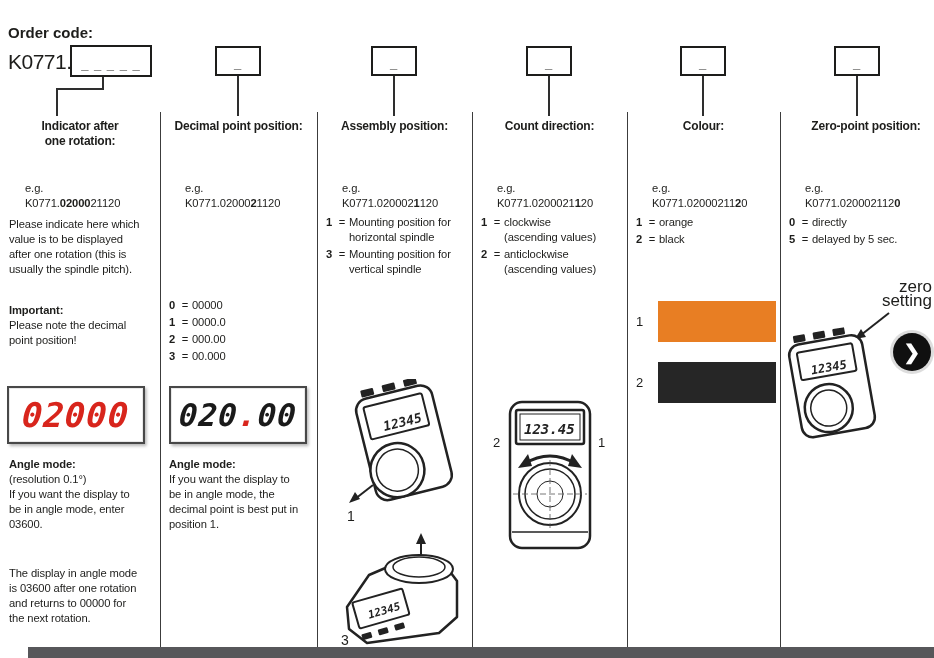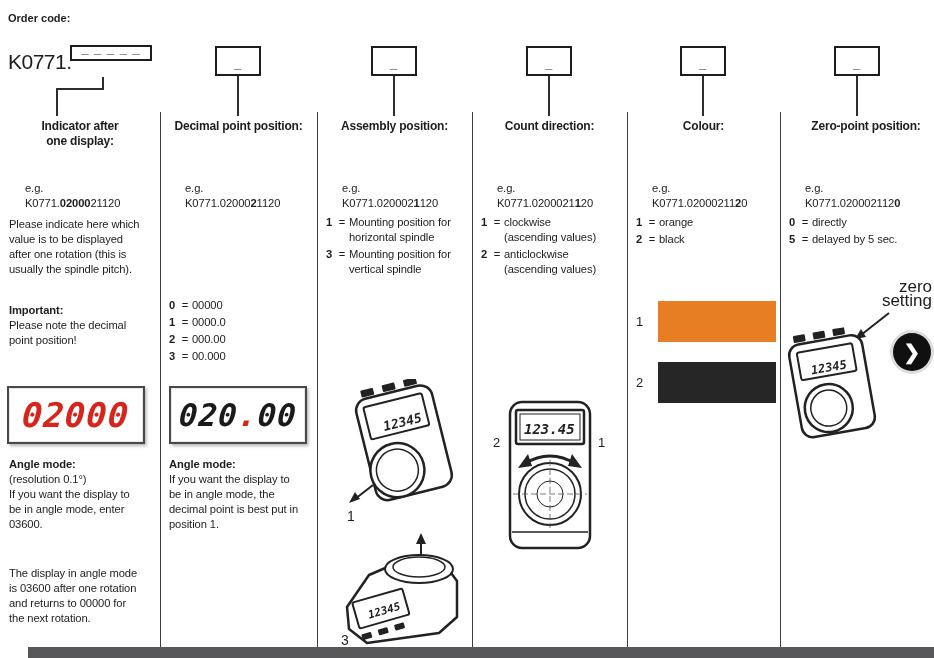--- a/index.html
+++ b/index.html
@@ -1,20 +1,20 @@
 <!DOCTYPE html>
 <html><head>
 <meta charset="utf-8">
 <style>
   html,body{margin:0;padding:0;}
   body{width:934px;height:658px;position:relative;overflow:hidden;background:#fff;
        font-family:"Liberation Sans",sans-serif;color:#1d1d1b;}
   .abs{position:absolute;}
   
-  .order-label{top:12px;left:8px;font-size:11px;font-weight:bold;}
+  .order-label{top:24px;left:8px;font-size:15px;font-weight:bold;}
   .code-prefix{top:50px;left:8px;font-size:21px;letter-spacing:-0.5px;}
   .obox{border:2px solid #1d1d1b;background:#fff;display:flex;align-items:flex-end;
         justify-content:center;font-size:13px;font-weight:bold;letter-spacing:1px;
         padding-bottom:3px;box-sizing:border-box;color:#1d1d1b;}
   .vline{width:2px;background:#2e2e2e;}
   .hline{height:2px;background:#2e2e2e;}
   .divider{width:1px;background:#3c3c3c;top:112px;height:535px;}
   
   .col{position:absolute;top:115px;height:532px;box-sizing:border-box;}
   .colhead{position:absolute;top:4px;left:0;right:0;text-align:center;font-weight:bold;
@@ -48,21 +48,21 @@
            font-weight:bold;box-shadow:0 0 0 3px rgba(120,120,120,.25);cursor:pointer;}
   .bottombar{left:28px;top:647px;width:906px;height:11px;background:#57575a;}
   .zero-label{text-align:right;font-size:17px;line-height:14px;white-space:pre-line;}
 </style>
 </head>
 <body>
 
 <div class="abs order-label">Order code:</div>
 <div class="abs code-prefix">K0771.</div>
 
-<div class="abs obox" style="left:70px;top:45px;width:82px;height:16px;">_ _ _ _ _</div>
+<div class="abs obox" style="left:70px;top:45px;width:82px;height:32px;">_ _ _ _ _</div>
 <div class="abs obox" style="left:215px;top:46px;width:46px;height:30px;">_</div>
 <div class="abs obox" style="left:371px;top:46px;width:46px;height:30px;">_</div>
 <div class="abs obox" style="left:526px;top:46px;width:46px;height:30px;">_</div>
 <div class="abs obox" style="left:680px;top:46px;width:46px;height:30px;">_</div>
 <div class="abs obox" style="left:834px;top:46px;width:46px;height:30px;">_</div>
 
 <div class="abs vline" style="left:102px;top:77px;height:13px;"></div>
 <div class="abs hline" style="left:56px;top:88px;width:48px;"></div>
 <div class="abs vline" style="left:56px;top:88px;height:28px;"></div>
 <div class="abs vline" style="left:237px;top:76px;height:40px;"></div>
@@ -72,21 +72,21 @@
 <div class="abs vline" style="left:856px;top:76px;height:40px;"></div>
 
 <div class="abs divider" style="left:160px;"></div>
 <div class="abs divider" style="left:317px;"></div>
 <div class="abs divider" style="left:472px;"></div>
 <div class="abs divider" style="left:627px;"></div>
 <div class="abs divider" style="left:780px;"></div>
 
 <div class="col" style="left:0;width:160px;">
   <div class="colhead">Indicator after
-one display:</div>
+one rotation:</div>
   <div class="abs eg" style="top:66px;">
     <div class="txt">e.g.</div>
     <div class="txt"><span>K0771.</span><span class="b">02000</span><span>21120</span></div>
   </div>
   <div class="abs txt" style="top:102px;left:9px;right:2px;">Please indicate here which
 value is to be displayed
 after one rotation (this is
 usually the spindle pitch).</div>
   <div class="abs txt b" style="top:188px;left:9px;">Important:</div>
   <div class="abs txt" style="top:203px;left:9px;">Please note the decimal

